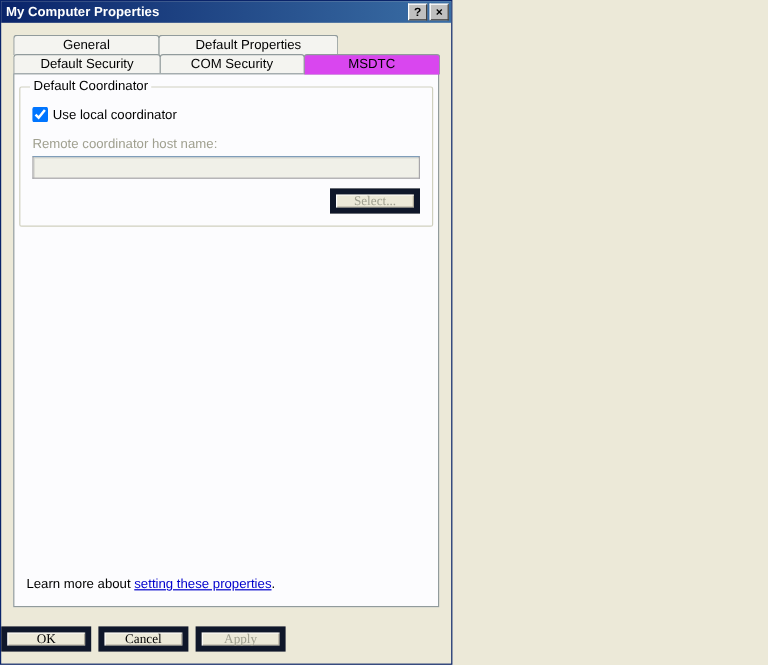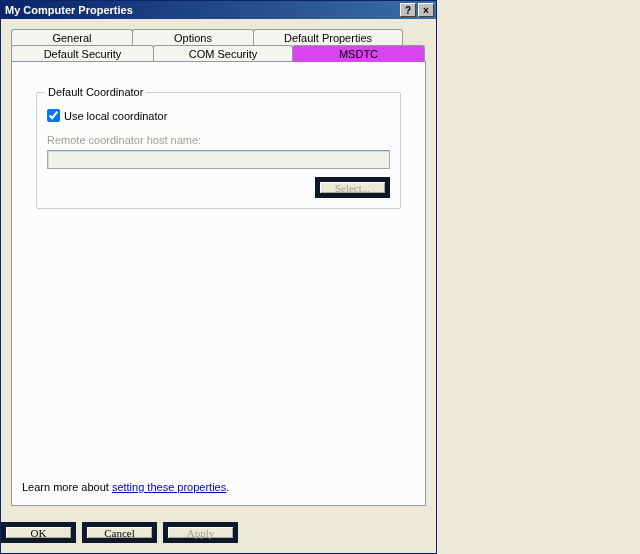--- a/index.html
+++ b/index.html
@@ -5,21 +5,21 @@
     * { box-sizing: border-box; margin: 0; padding: 0; }
     body {
       font-family: Tahoma, sans-serif;
       font-size: 11px;
       background: #ece9d8;
       width: 640px;
       height: 554px;
       position: relative;
     }
     .dialog {
-      width: 437px;
+      width: 377px;
       border: 1px solid #0a246a;
       background: #ece9d8;
       position: relative;
     }
     .titlebar {
       background: linear-gradient(to right, #0a246a, #3a6ea5);
       color: #fff;
       height: 18px;
       display: flex;
       align-items: center;
@@ -73,21 +73,21 @@
     }
     .tab.active {
       background: #d946ef;
       z-index: 2;
     }
     .tab-panel {
       border: 1px solid #919b9c;
       background: #fcfcfe;
       height: 445px;
       margin-top: -1px;
-      padding: 24px;
+      padding: 4px;
       position: relative;
     }
     .groupbox {
       border: 1px solid #d0d0bf;
       border-radius: 2px;
       padding: 12px 10px 10px 10px;
       position: relative;
       margin-top: 6px;
     }
     .groupbox-title {
@@ -172,21 +172,20 @@
       <div class="titlebar-btn">
         <span style="font-family:Arial;font-weight:bold">×</span>
       </div>
     </div>
   </div>
 
   <div class="dialog-body">
     <div class="tabs-container">
       <div class="tabs-row row1">
         <div class="tab inactive">General</div>
-        <div class="tab inactive">Options</div>
         <div class="tab inactive">Default Properties</div>
       </div>
       <div class="tabs-row row2">
         <div class="tab inactive">Default Security</div>
         <div class="tab inactive">COM Security</div>
         <div class="tab active">MSDTC</div>
       </div>
 
       <div class="tab-panel">
         <fieldset class="groupbox">

